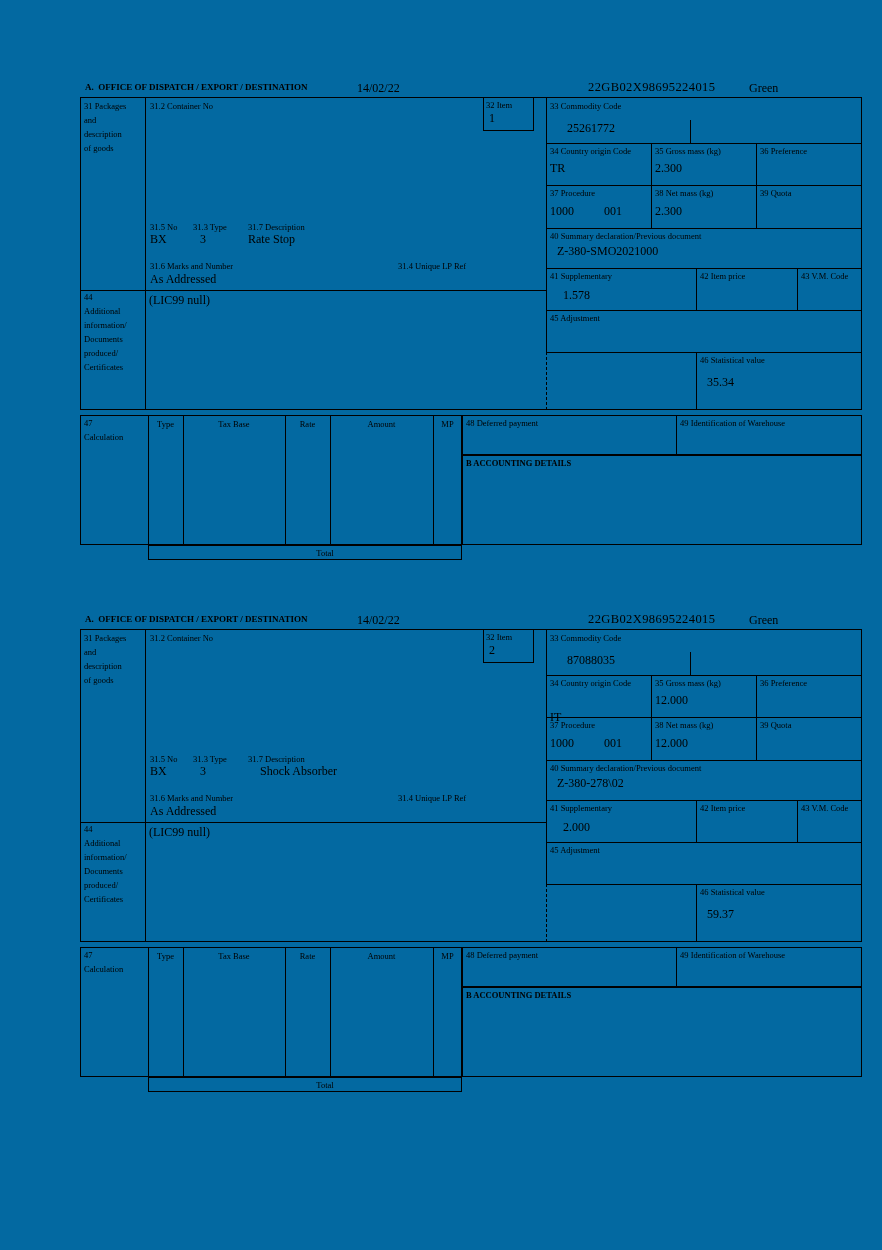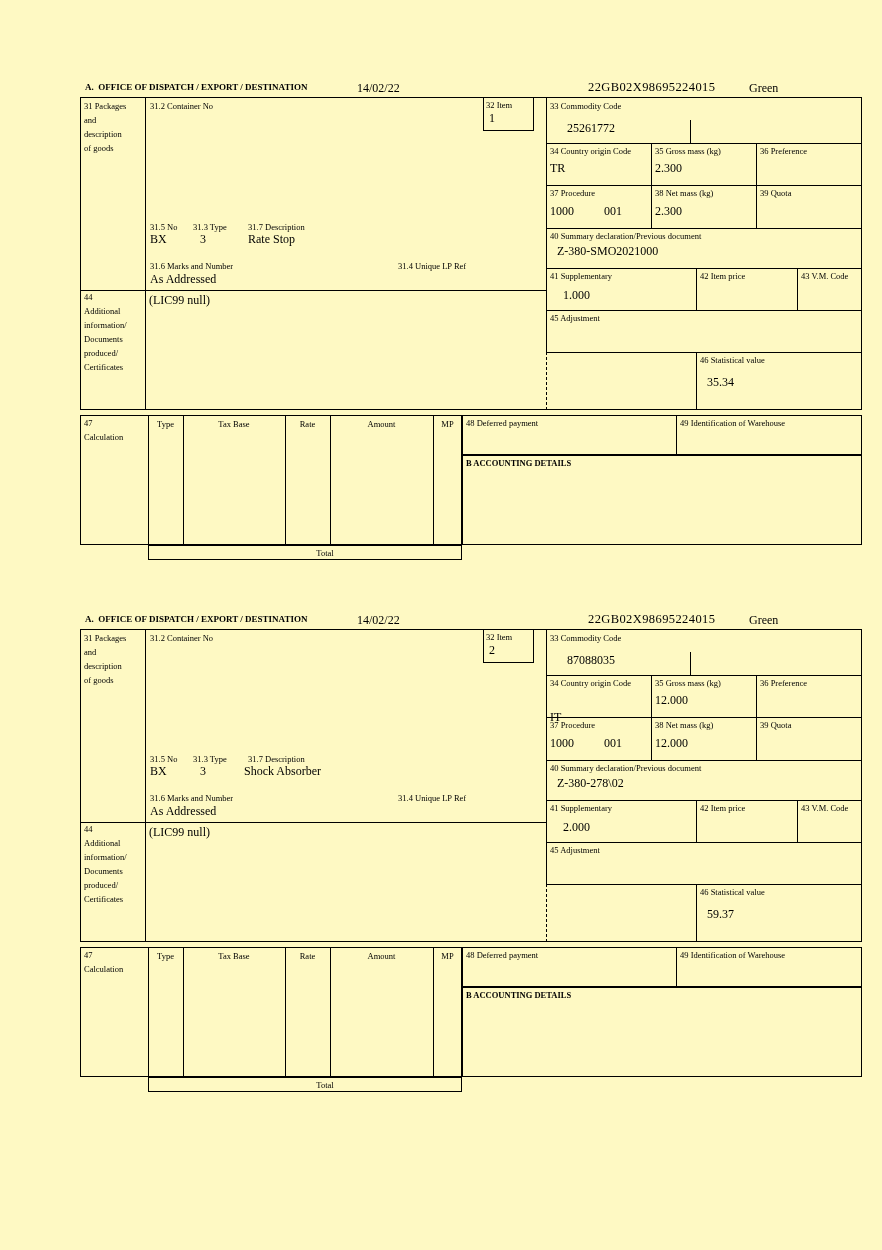--- a/index.html
+++ b/index.html
@@ -1,18 +1,18 @@
 <!DOCTYPE html>
 <html><head>
 <meta charset="utf-8">
 <style>
   * { margin:0; padding:0; box-sizing:border-box; }
   html,body { background:#ffffff; }
   body { width:882px; height:1250px; position:relative; font-family:"Liberation Serif", serif; color:#000; }
-  .page { position:absolute; inset:0; background:#fef9c3; }
+  .page { position:absolute; inset:0; background:#0369a1; }
   .sheet { position:absolute; left:0; width:882px; height:482px; }
   .sheet > div, .sheet > section { position:absolute; }
   .lbl { position:absolute; font-size:8.5px; line-height:10px; white-space:pre; }
   .val { position:absolute; font-size:12px; line-height:14px; white-space:pre; }
   .val-lg { position:absolute; font-size:12.5px; line-height:14px; white-space:pre; letter-spacing:0.4px; }
   .b { font-weight:bold; }
   .hl { position:absolute; background:#000; height:1px; }
   .vl { position:absolute; background:#000; width:1px; }
   .vl-dash { position:absolute; width:0; border-left:1px dashed #000; }
   .box { position:absolute; border:1px solid #000; }
@@ -84,21 +84,21 @@
   <div class="val" style="left:248px; top:152px;">Rate Stop</div>
 
   <div class="lbl" style="left:550px; top:151px;">40 Summary declaration/Previous document</div>
   <div class="val" style="left:557px; top:164px;">Z-380-SMO2021000</div>
 
   <div class="lbl" style="left:150px; top:181px;">31.6 Marks and Number</div>
   <div class="lbl" style="left:398px; top:181px;">31.4 Unique LP Ref</div>
   <div class="val" style="left:150px; top:192px;">As Addressed</div>
 
   <div class="lbl" style="left:550px; top:191px;">41 Supplementary</div>
-  <div class="val" style="left:563px; top:208px;">1.000</div>
+  <div class="val" style="left:563px; top:208px;">1.578</div>
   <div class="lbl" style="left:700px; top:191px;">42 Item price</div>
   <div class="lbl" style="left:801px; top:191px;">43 V.M. Code</div>
 
   <div class="lbl" style="left:84px; top:212px;">44</div>
   <div class="lbl" style="left:84px; top:226px;">Additional</div>
   <div class="lbl" style="left:84px; top:240px;">information/</div>
   <div class="lbl" style="left:84px; top:254px;">Documents</div>
   <div class="lbl" style="left:84px; top:268px;">produced/</div>
   <div class="lbl" style="left:84px; top:282px;">Certificates</div>
   <div class="val" style="left:149px; top:213px;">(LIC99 null)</div>
@@ -187,21 +187,21 @@
   <div class="val" style="left:604px; top:124px;">001</div>
   <div class="lbl" style="left:655px; top:108px;">38 Net mass (kg)</div>
   <div class="val" style="left:655px; top:124px;">12.000</div>
   <div class="lbl" style="left:760px; top:108px;">39 Quota</div>
 
   <div class="lbl" style="left:150px; top:142px;">31.5 No</div>
   <div class="lbl" style="left:193px; top:142px;">31.3 Type</div>
   <div class="lbl" style="left:248px; top:142px;">31.7 Description</div>
   <div class="val" style="left:150px; top:152px;">BX</div>
   <div class="val" style="left:200px; top:152px;">3</div>
-  <div class="val" style="left:244px; top:152px;text-align:right;">Shock Absorber</div>
+  <div class="val" style="left:260px; top:152px;text-align:right;">Shock Absorber</div>
 
   <div class="lbl" style="left:550px; top:151px;">40 Summary declaration/Previous document</div>
   <div class="val" style="left:557px; top:164px;">Z-380-278\02</div>
 
   <div class="lbl" style="left:150px; top:181px;">31.6 Marks and Number</div>
   <div class="lbl" style="left:398px; top:181px;">31.4 Unique LP Ref</div>
   <div class="val" style="left:150px; top:192px;">As Addressed</div>
 
   <div class="lbl" style="left:550px; top:191px;">41 Supplementary</div>
   <div class="val" style="left:563px; top:208px;">2.000</div>

